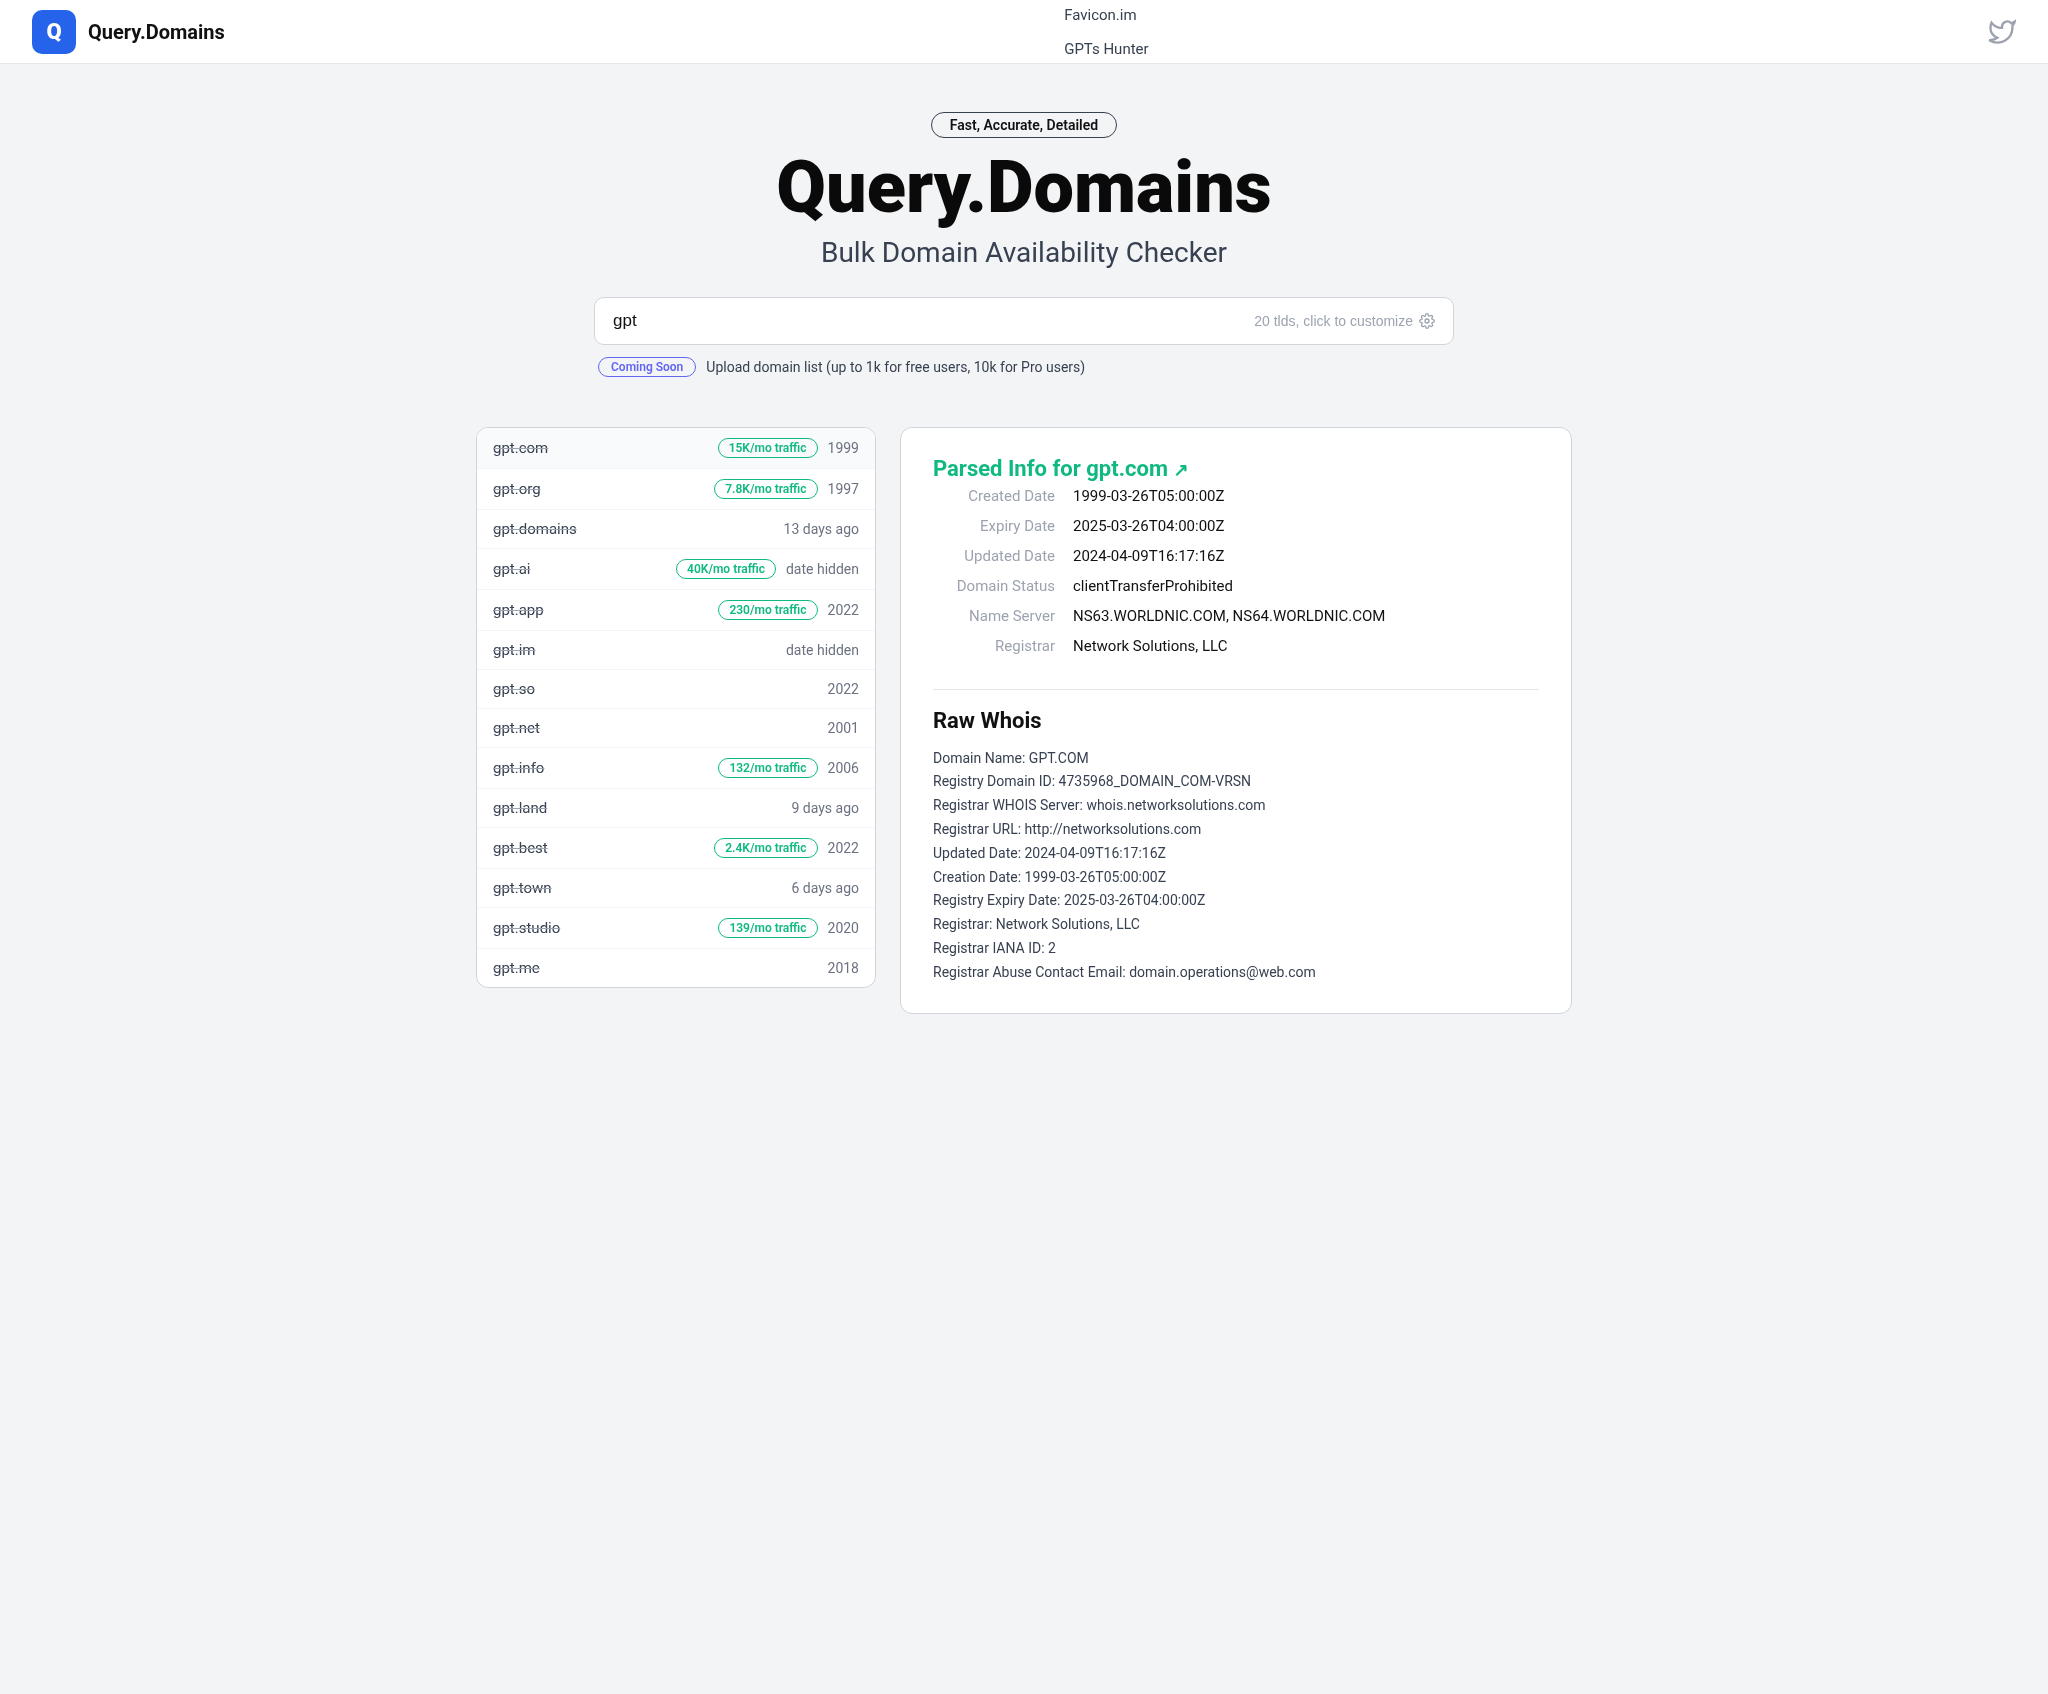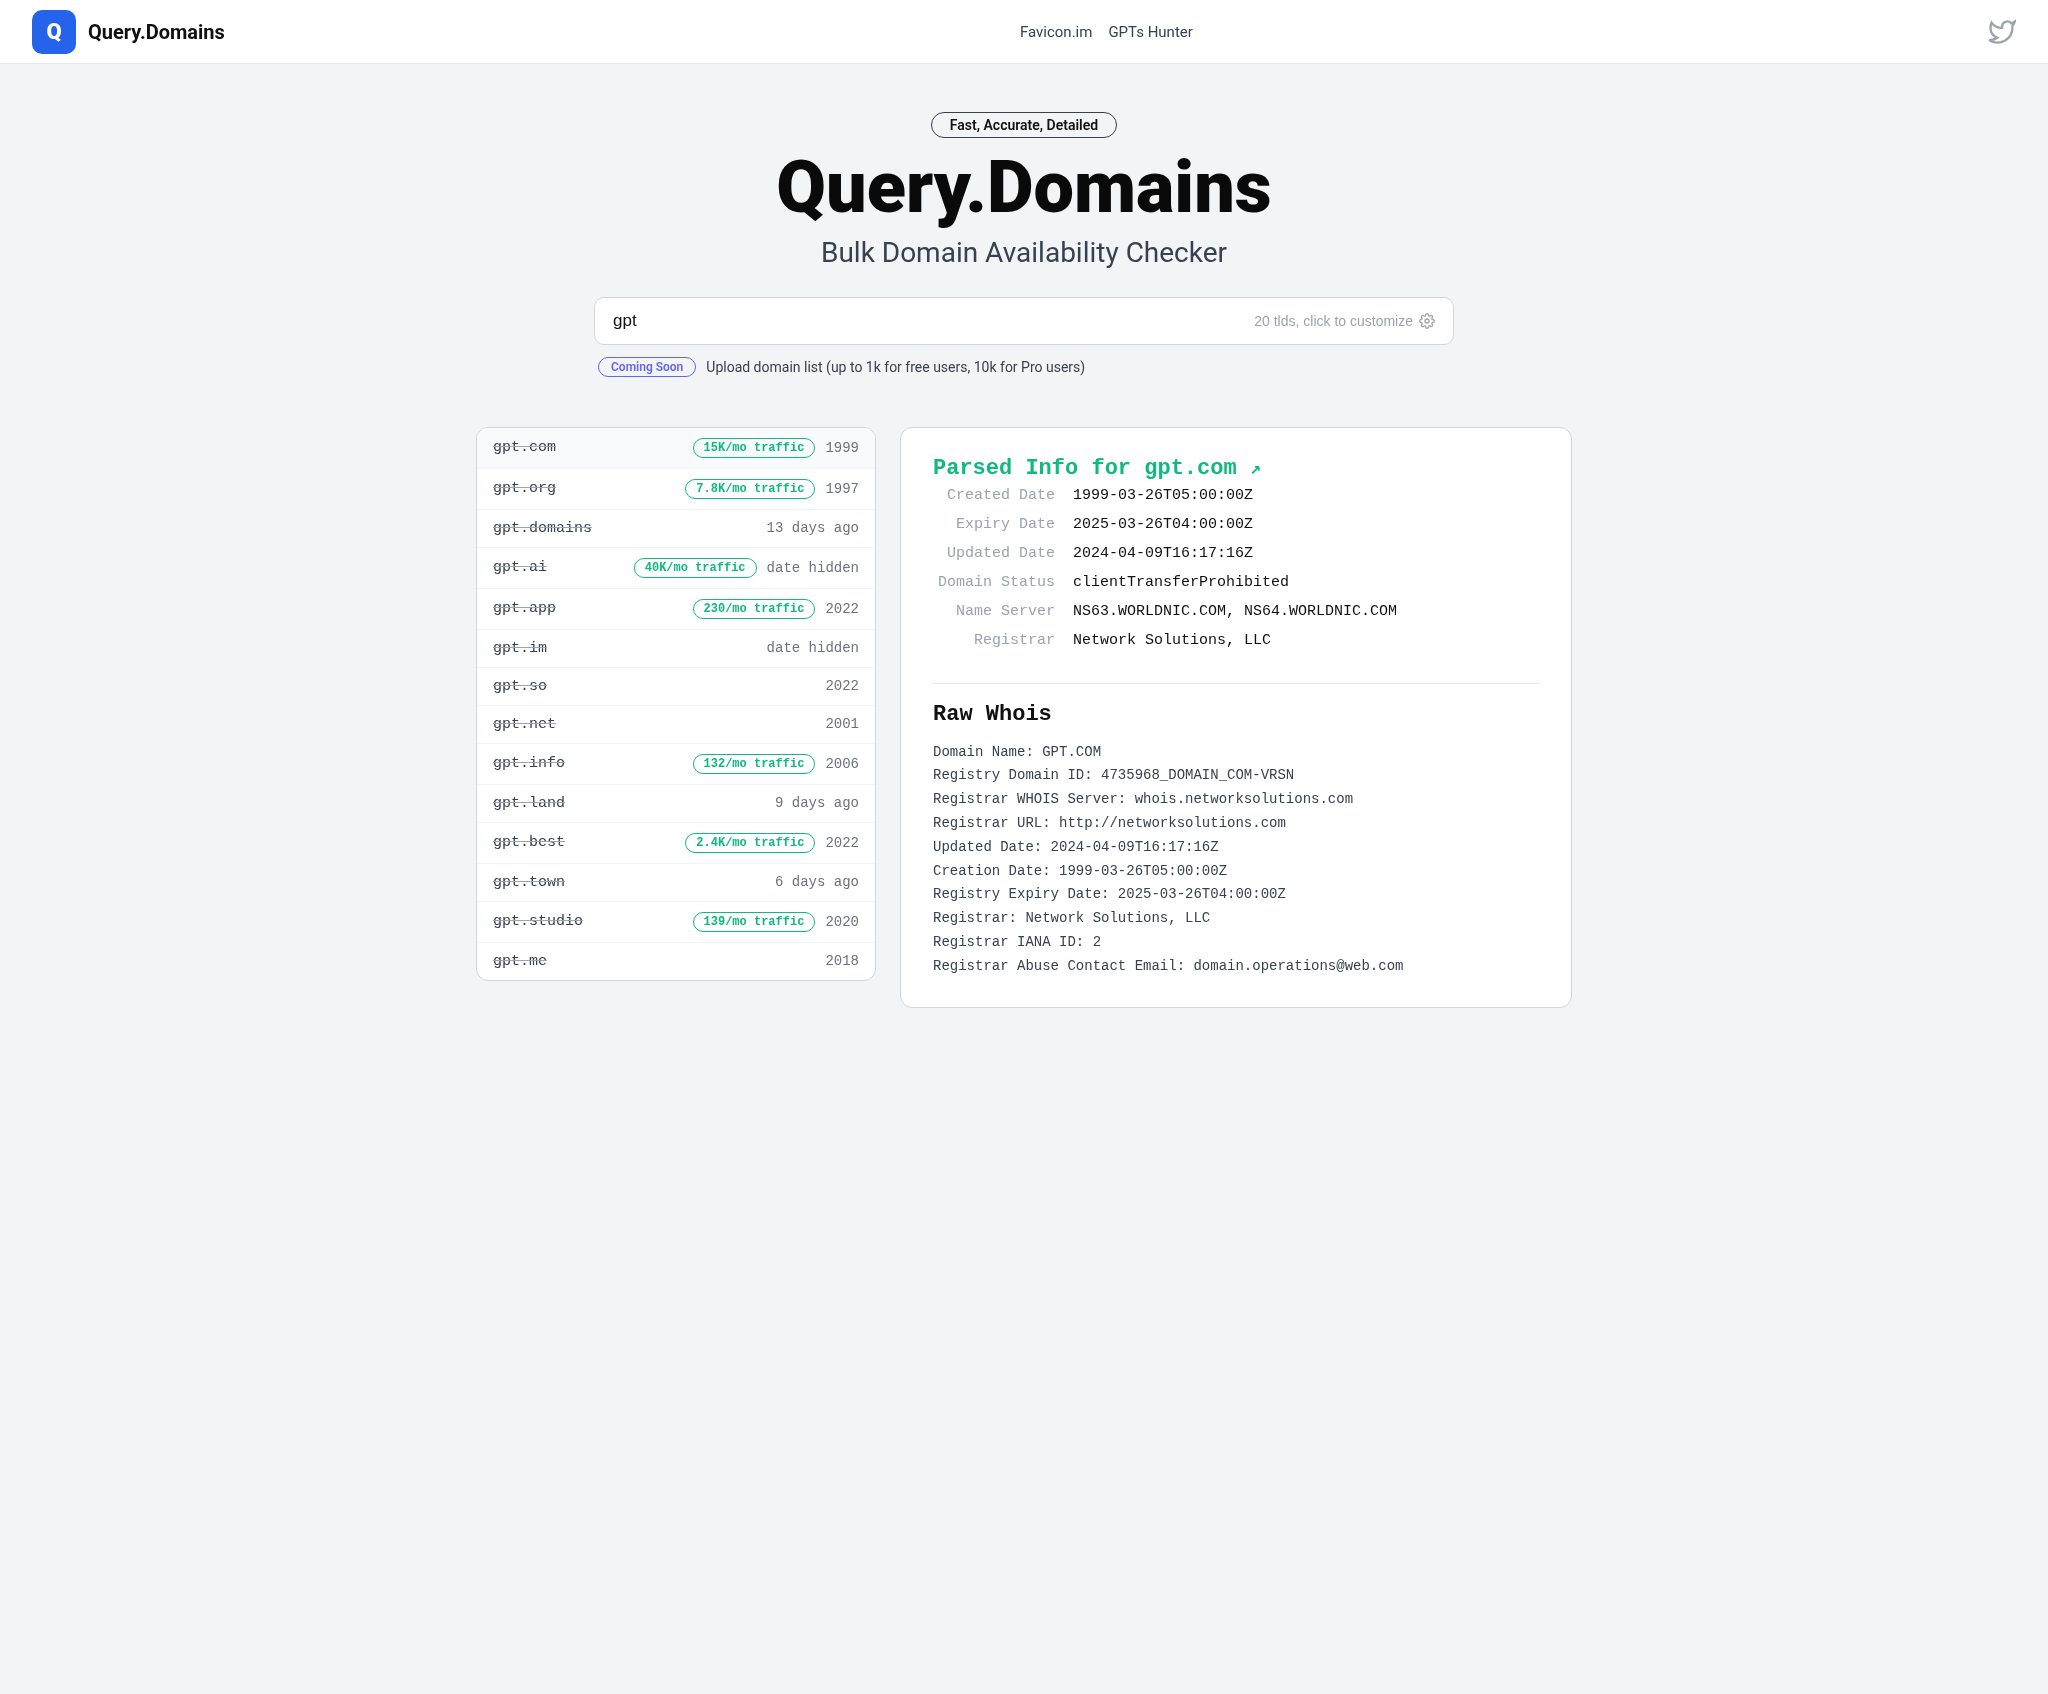--- a/index.html
+++ b/index.html
@@ -38,20 +38,21 @@
       font-size: 22px;
     }
     .brand-name {
       font-size: 20px;
       font-weight: 700;
       color: #111;
     }
     .navbar-center {
       display: flex;
       gap: 16px;
+      flex-direction: column;
     }
     .nav-link {
       font-size: 15px;
       color: #374151;
       text-decoration: none;
       cursor: pointer;
     }
     .navbar-right {
       display: flex;
       align-items: center;
@@ -152,21 +153,20 @@
     }
 
     
     .main-content {
       max-width: 1160px;
       margin: 0 auto;
       padding: 0 32px 48px;
       display: flex;
       gap: 24px;
       align-items: flex-start;
-      font-family: Liberation Mono, monospace;
     }
 
     
     .domain-list {
       width: 400px;
       flex-shrink: 0;
       background: #fff;
       border: 1.5px solid #d1d5db;
       border-radius: 12px;
       overflow: hidden;

